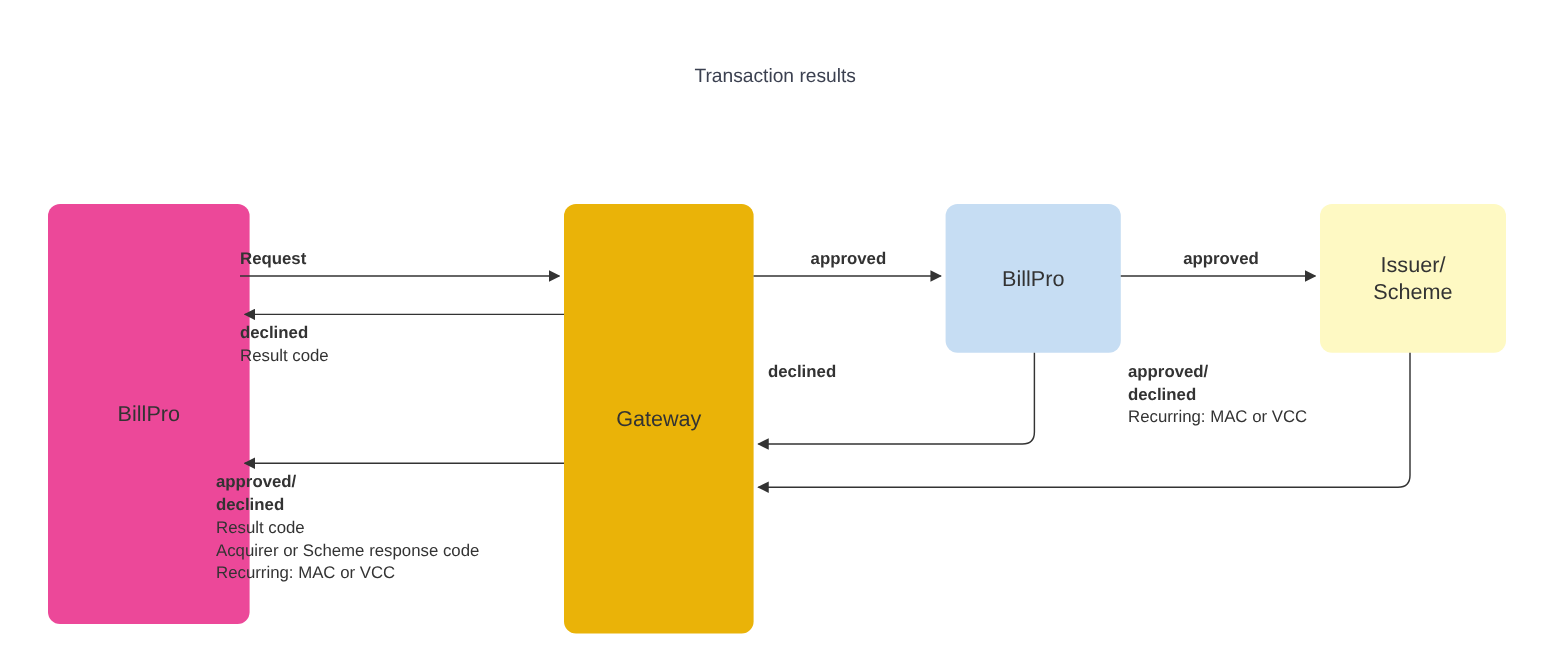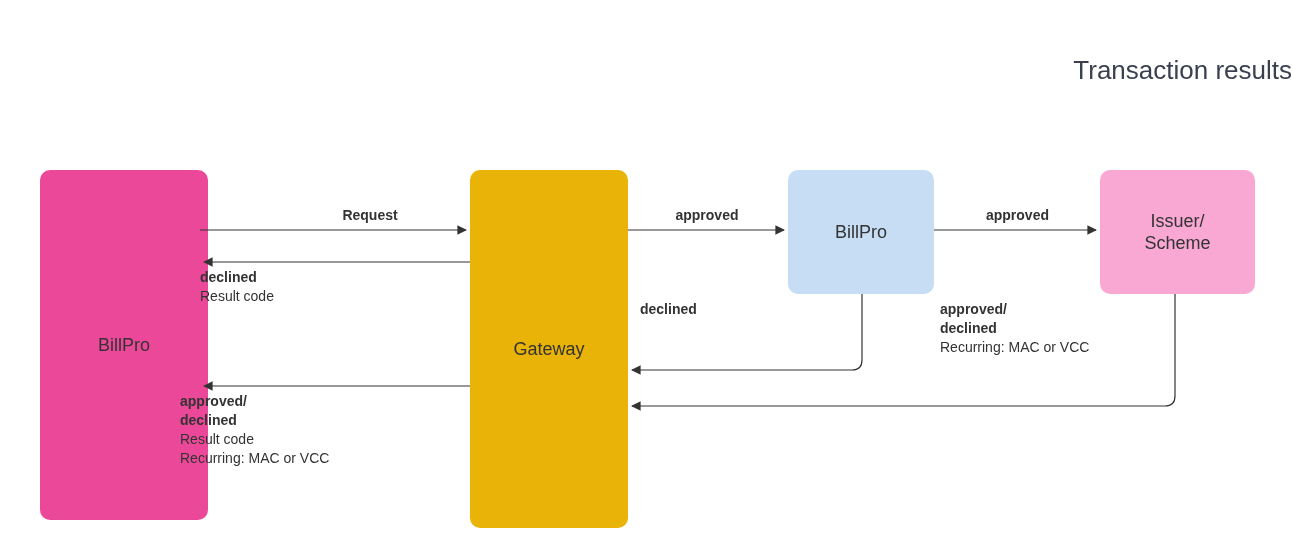--- a/index.html
+++ b/index.html
@@ -9,22 +9,22 @@
     height: 555px;
     background: #ffffff;
     font-family: Arial, Helvetica, sans-serif;
     color: #333;
     overflow: hidden;
   }
   .title {
     position: absolute;
     left: 0; right: 0;
     top: 55px;
-    text-align: right;
-    font-size: 26px;
+    text-align: center;
+    font-size: 16px;
     color: #3b4050;
   }
   .box {
     position: absolute;
     border-radius: 10px;
     text-align: center;
     font-size: 18px;
     color: #333;
     display: flex;
     align-items: center;
@@ -40,21 +40,21 @@
   .box-gateway {
     left: 470px; top: 170px; width: 158px; height: 358px;
     background: #eab308;
   }
   .box-acquirer {
     left: 788px; top: 170px; width: 146px; height: 124px;
     background: #c6ddf3;
   }
   .box-issuer {
     left: 1100px; top: 170px; width: 155px; height: 124px;
-    background: #f9a8d4;
+    background: #fef9c3;
   }
   svg.overlay {
     position: absolute;
     left: 0; top: 0;
     width: 1292px; height: 555px;
     pointer-events: none;
   }
   .lbl {
     position: absolute;
     font-size: 14px;
@@ -100,21 +100,21 @@
     <line x1="470" y1="262" x2="204" y2="262" marker-end="url(#arrow)"></line>
 
     <path d="M 862 294 L 862 360 Q 862 370 852 370 L 632 370" marker-end="url(#arrow)"></path>
 
     <path d="M 1175 294 L 1175 396 Q 1175 406 1165 406 L 632 406" marker-end="url(#arrow)"></path>
 
     <line x1="470" y1="386" x2="204" y2="386" marker-end="url(#arrow)"></line>
   </g>
 </svg>
 
-<div class="lbl" style="left:200px; top:206px; width:260px; text-align:center;margin-left:40px;">
+<div class="lbl" style="left:200px; top:206px; width:260px; text-align:left;">
   <span class="bold">Request</span>
 </div>
 <div class="lbl" style="left:612px; top:206px; width:190px; text-align:center;">
   <span class="bold">approved</span>
 </div>
 <div class="lbl" style="left:920px; top:206px; width:195px; text-align:center;">
   <span class="bold">approved</span>
 </div>
 
 <div class="lbl" style="left:200px; top:268px; width:264px;">
@@ -129,14 +129,15 @@
 <div class="lbl" style="left:940px; top:300px; width:228px;">
   <div class="bold" style="white-space:pre-line;">approved/
 declined</div>
   <div>Recurring: MAC or VCC</div>
 </div>
 
 <div class="lbl" style="left:180px; top:392px; width:284px;">
   <div class="bold" style="white-space:pre-line;">approved/
 declined</div>
   <div>Result code</div>
+  <div>Acquirer or Scheme response code</div>
   <div>Recurring: MAC or VCC</div>
 </div>
 
 </body></html>

